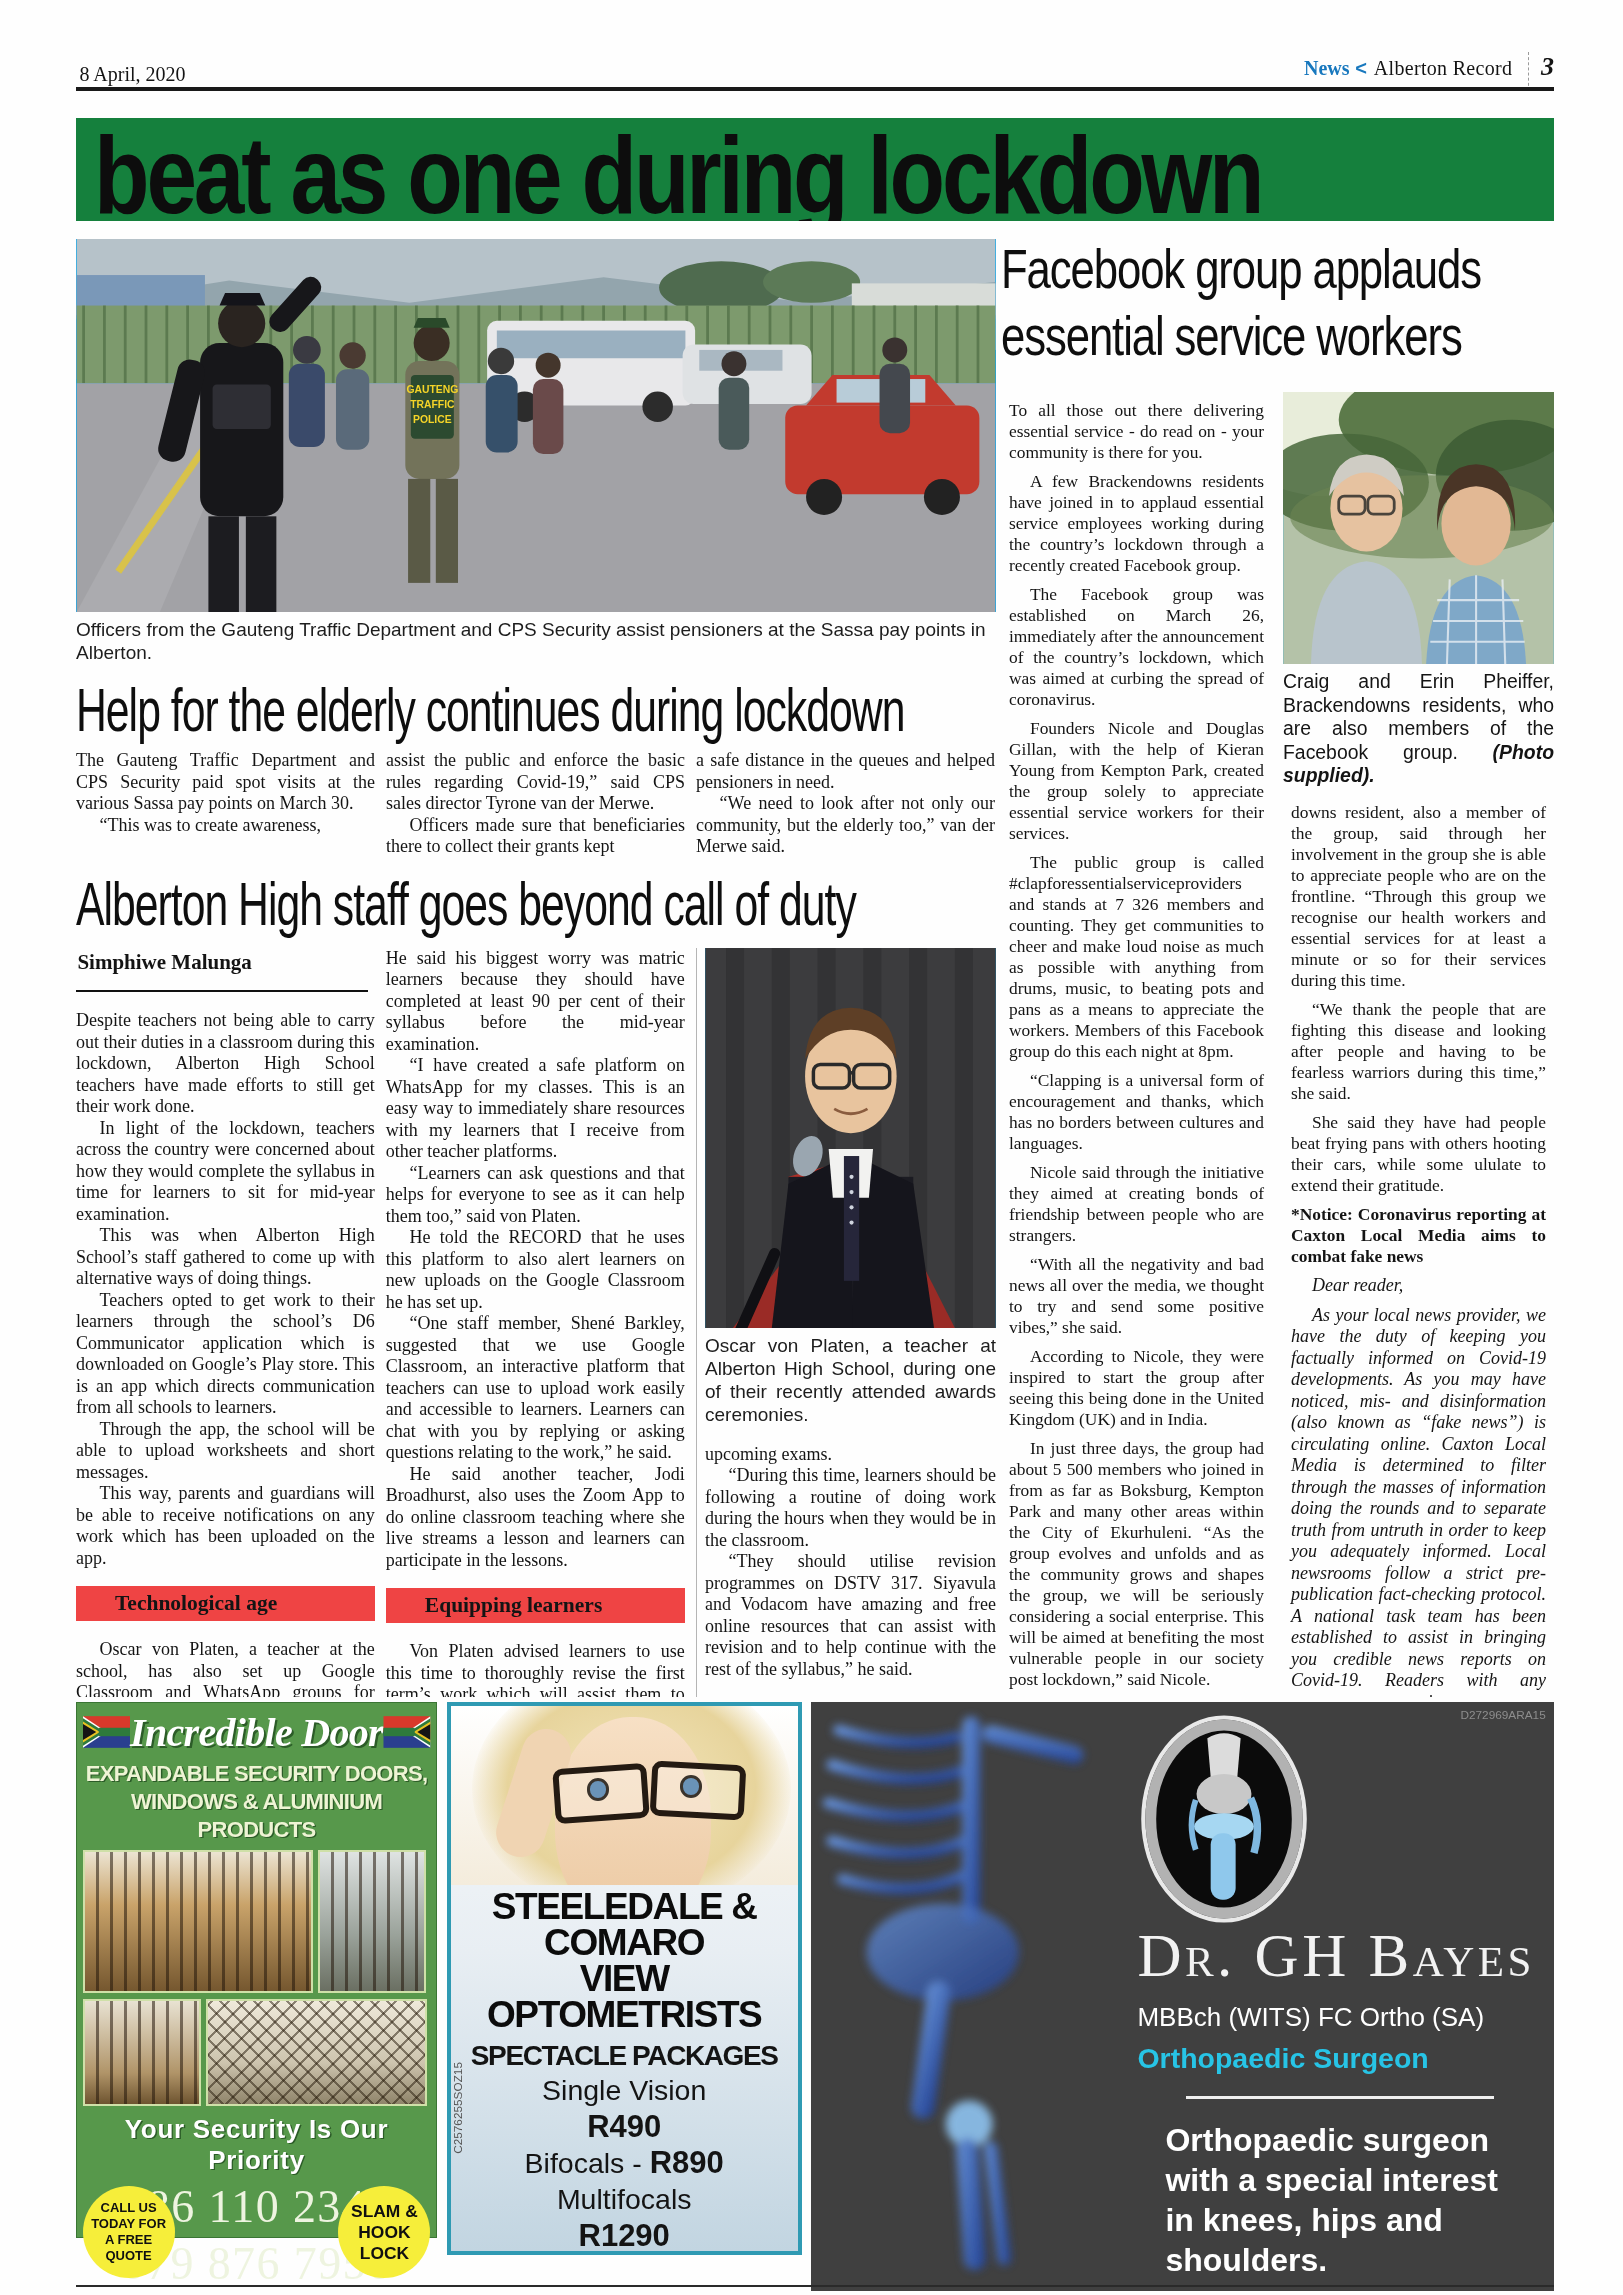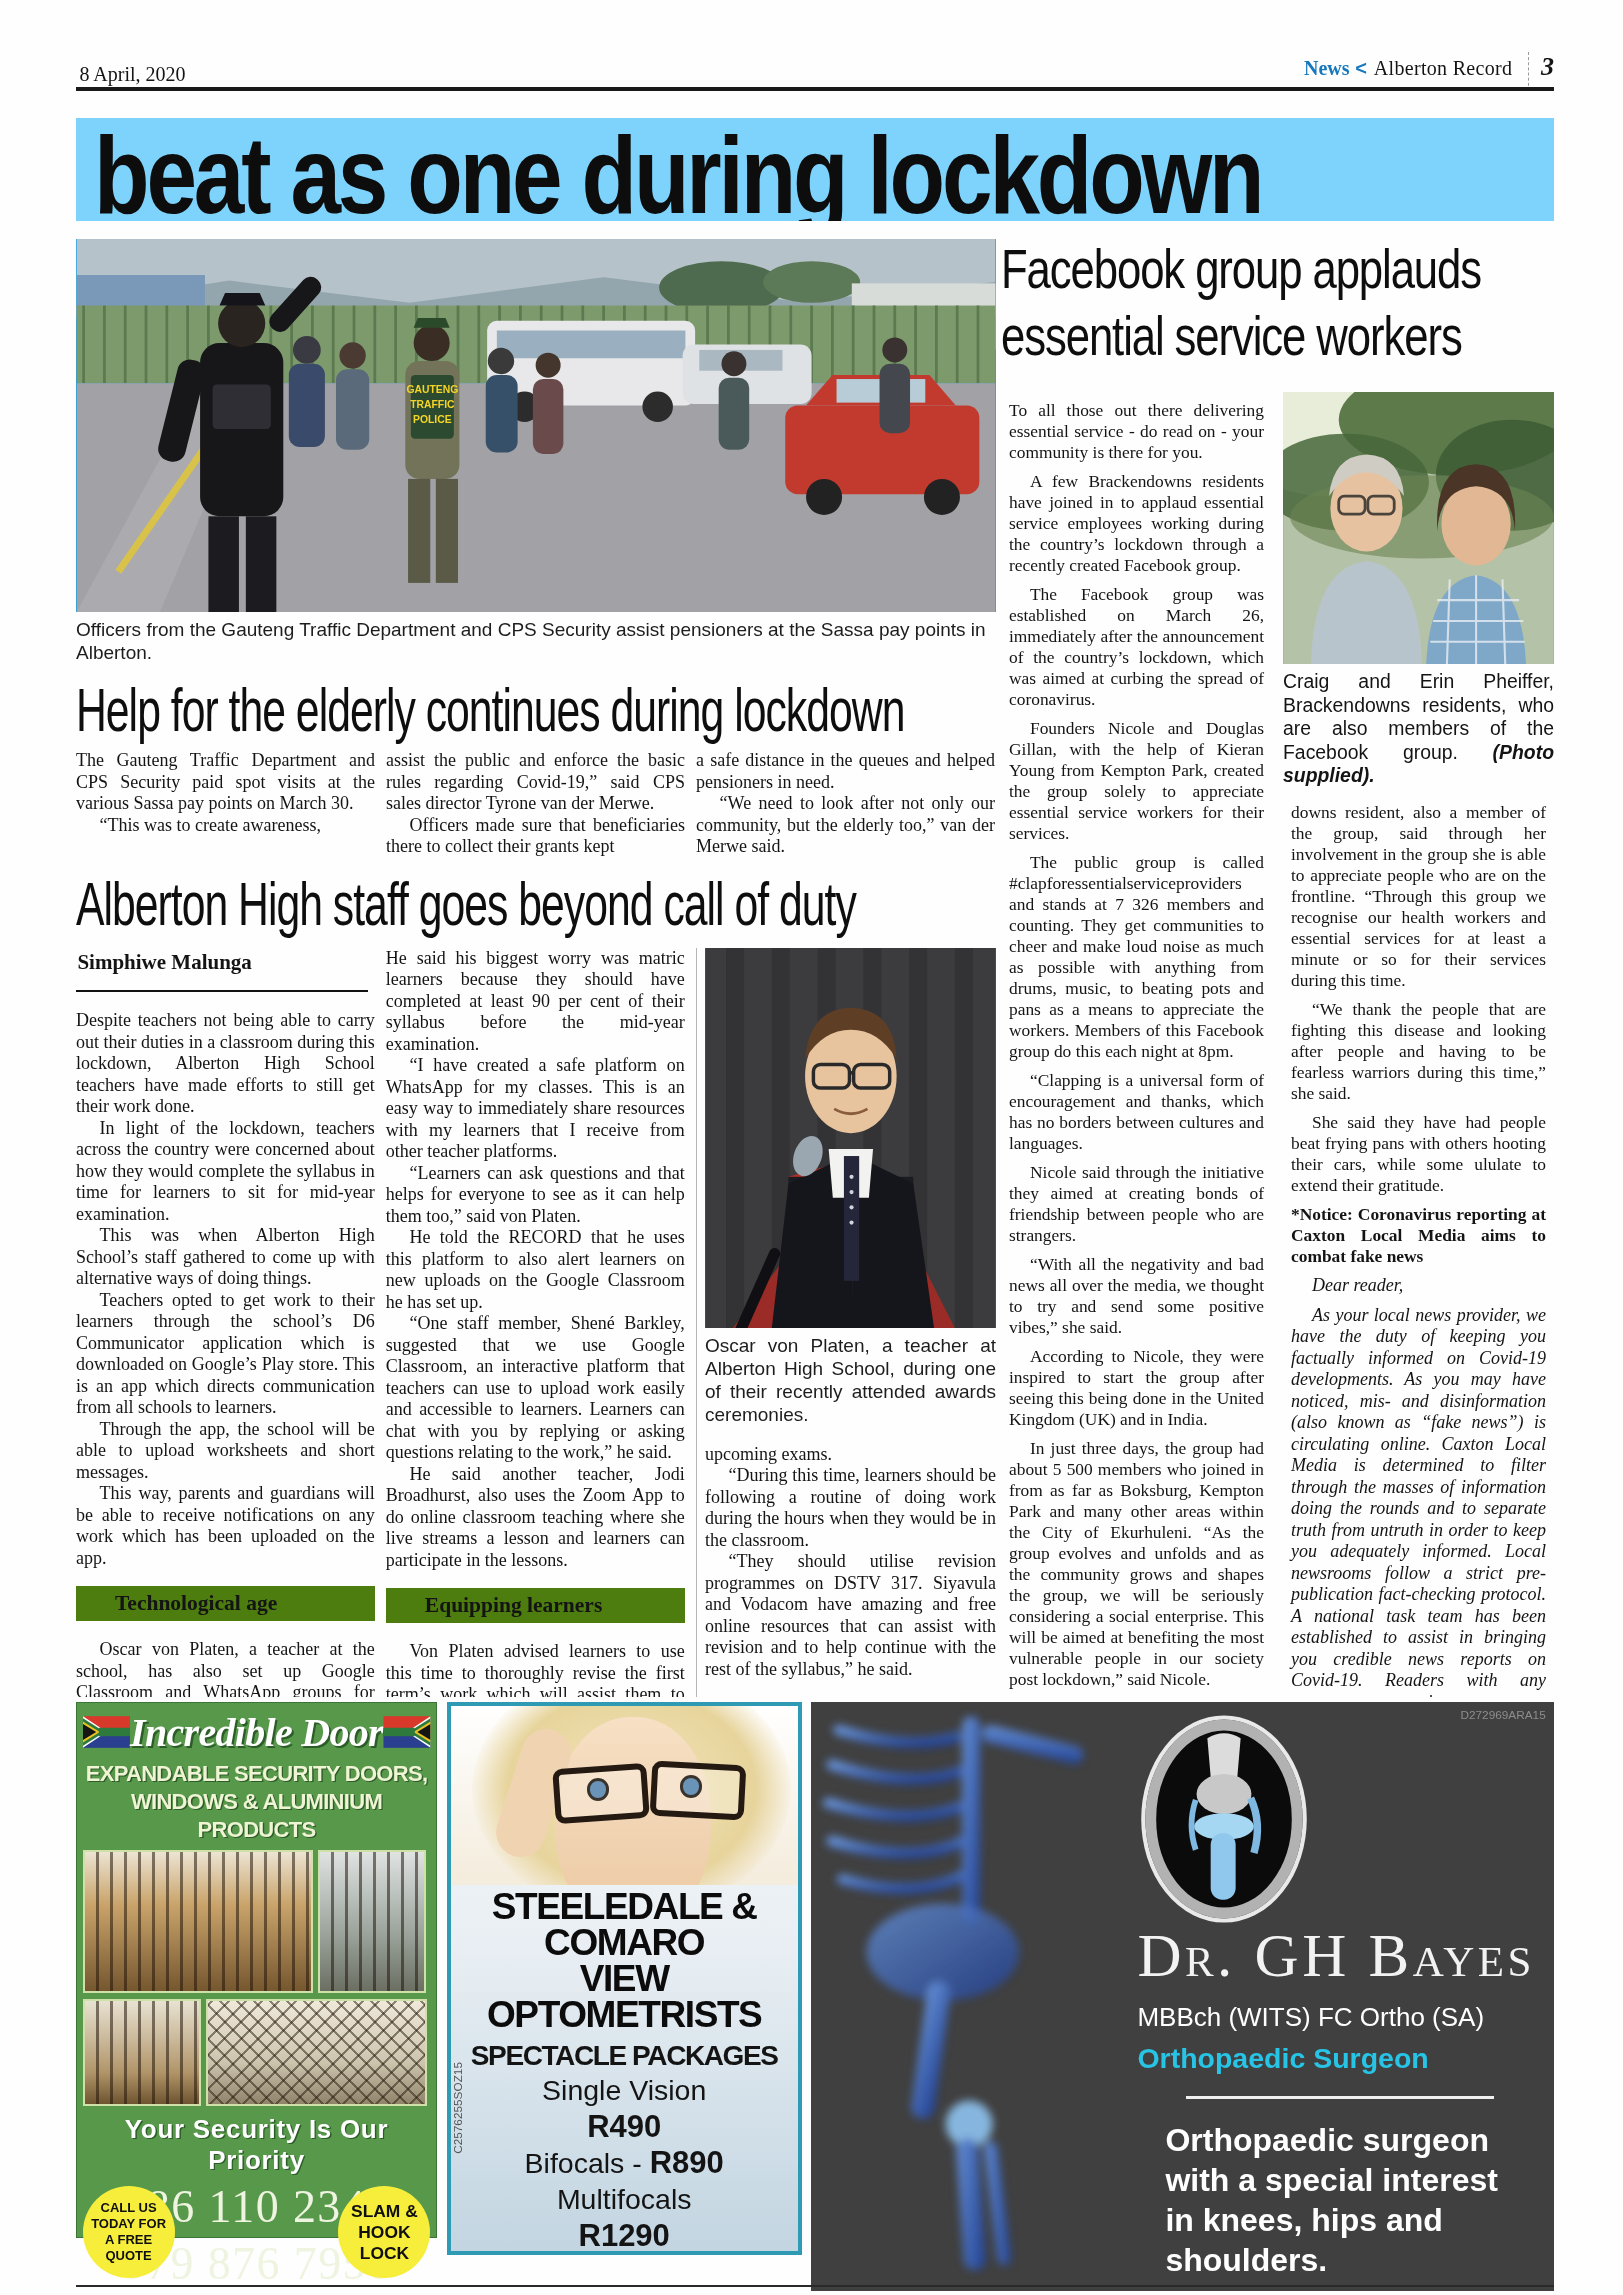--- a/index.html
+++ b/index.html
@@ -9,41 +9,41 @@
   .hdr{position:absolute;left:78px;top:50px;width:1476px;height:37px;font-size:20px;}
   .hdr-date{position:absolute;left:1.4px;bottom:1.4px;}
   .hdr-right{position:absolute;right:0;bottom:-4.2px;display:flex;align-items:baseline;}
   .hdr-news{color:#1878be;font-weight:bold;}
   .hdr-arrow{color:#1878be;font-weight:bold;margin:0 7px 0 5.6px;font-family:"Liberation Sans",sans-serif;}
   .hdr-paper{letter-spacing:0.3px;}
   .hdr-sep{border-left:1.4px dashed #9a9a9a;height:39px;margin:0 12.5px 0 15.3px;align-self:flex-end;}
   .hdr-page{font-weight:bold;font-style:italic;font-size:26px;}
   .hdr-rule{position:absolute;left:76px;top:87px;width:1478px;height:4.2px;background:#191919;}
   
-  .banner{position:absolute;left:76px;top:118px;width:1478px;height:103px;background:#7dd3fc;overflow:hidden;}
+  .banner{position:absolute;left:76px;top:118px;width:1478px;height:103px;background:#15803d;overflow:hidden;}
   .banner span{display:inline-block;white-space:nowrap;font-family:"Liberation Sans",sans-serif;font-weight:bold;
     font-size:101px;line-height:99px;letter-spacing:-3.5px;color:#0d0d0d;margin:4.2px 0 0 18px;
     transform:scale(.9,1.08);transform-origin:left top;}
   
   .main{position:absolute;left:76px;top:239px;width:1478px;height:1458px;overflow:hidden;}
   .left-block{position:absolute;left:0;top:0;width:920px;}
   .fb-block{position:absolute;left:925px;top:4.2px;width:553px;}
   .caption{font-family:"Liberation Sans",sans-serif;font-size:19px;line-height:23px;color:#1d1d1d;margin-top:6.2px;}
   .headline-wrap{overflow:visible;}
   .headline{display:inline-block;white-space:nowrap;font-family:"Liberation Sans",sans-serif;font-weight:400;
     letter-spacing:-1.4px;transform-origin:left top;color:#0e0e0e;}
   .h-elderly{font-size:61px;transform:scale(.70,1);}
   .h-alberton{font-size:61px;transform:scale(.70,1);}
   .cols{display:flex;gap:11px;}
   .col{width:299px;font-size:18px;line-height:21.5px;text-align:justify;}
   .col p{margin:0;text-indent:23.6px;overflow-wrap:anywhere;}
   .col p.fi{text-indent:0;}
   .byline{font-weight:bold;font-size:21px;margin:4.2px 0 0 1.4px;}
   .byline-rule{height:2.1px;background:#111;margin:16.7px 7px 18px 0;}
-  .subhead{background:#4d7c0f;font-weight:bold;font-size:21.5px;padding:7px 6px 7px 39px;margin:16.7px 0 18px;}
+  .subhead{background:#ef4444;font-weight:bold;font-size:21.5px;padding:7px 6px 7px 39px;margin:16.7px 0 18px;}
   .col3{border-left:0.7px solid #b5b5b5;padding-left:8.3px;width:291px;}
   
   .fb-head{line-height:51px;margin-bottom:7px;}
   .fb-head .headline{font-size:56px;transform:scale(.78,1);letter-spacing:-1.4px;}
   .fb-cols{display:flex;gap:11px;margin-top:15.3px;}
   .fbcol{width:271px;font-size:17.4px;line-height:21px;text-align:justify;}
   .fbcol p{margin:8px;text-indent:21px;overflow-wrap:anywhere;}
   .fbcol p.fi{text-indent:0;}
   .fb-caption{font-family:"Liberation Sans",sans-serif;font-size:19.4px;line-height:23.6px;margin:5.6px 0 14px;}
   .fb-caption .credit{font-style:italic;font-weight:bold;}

